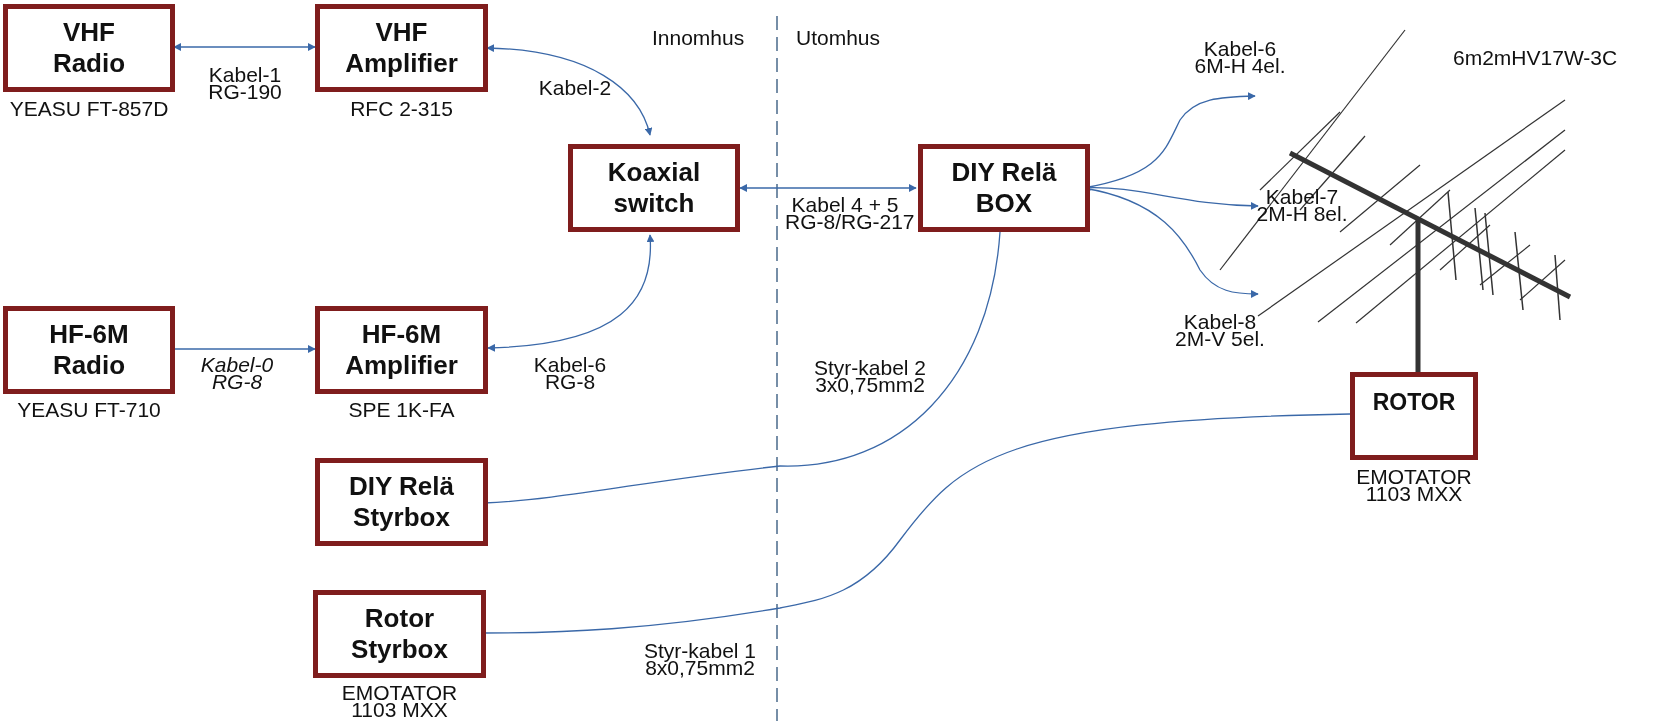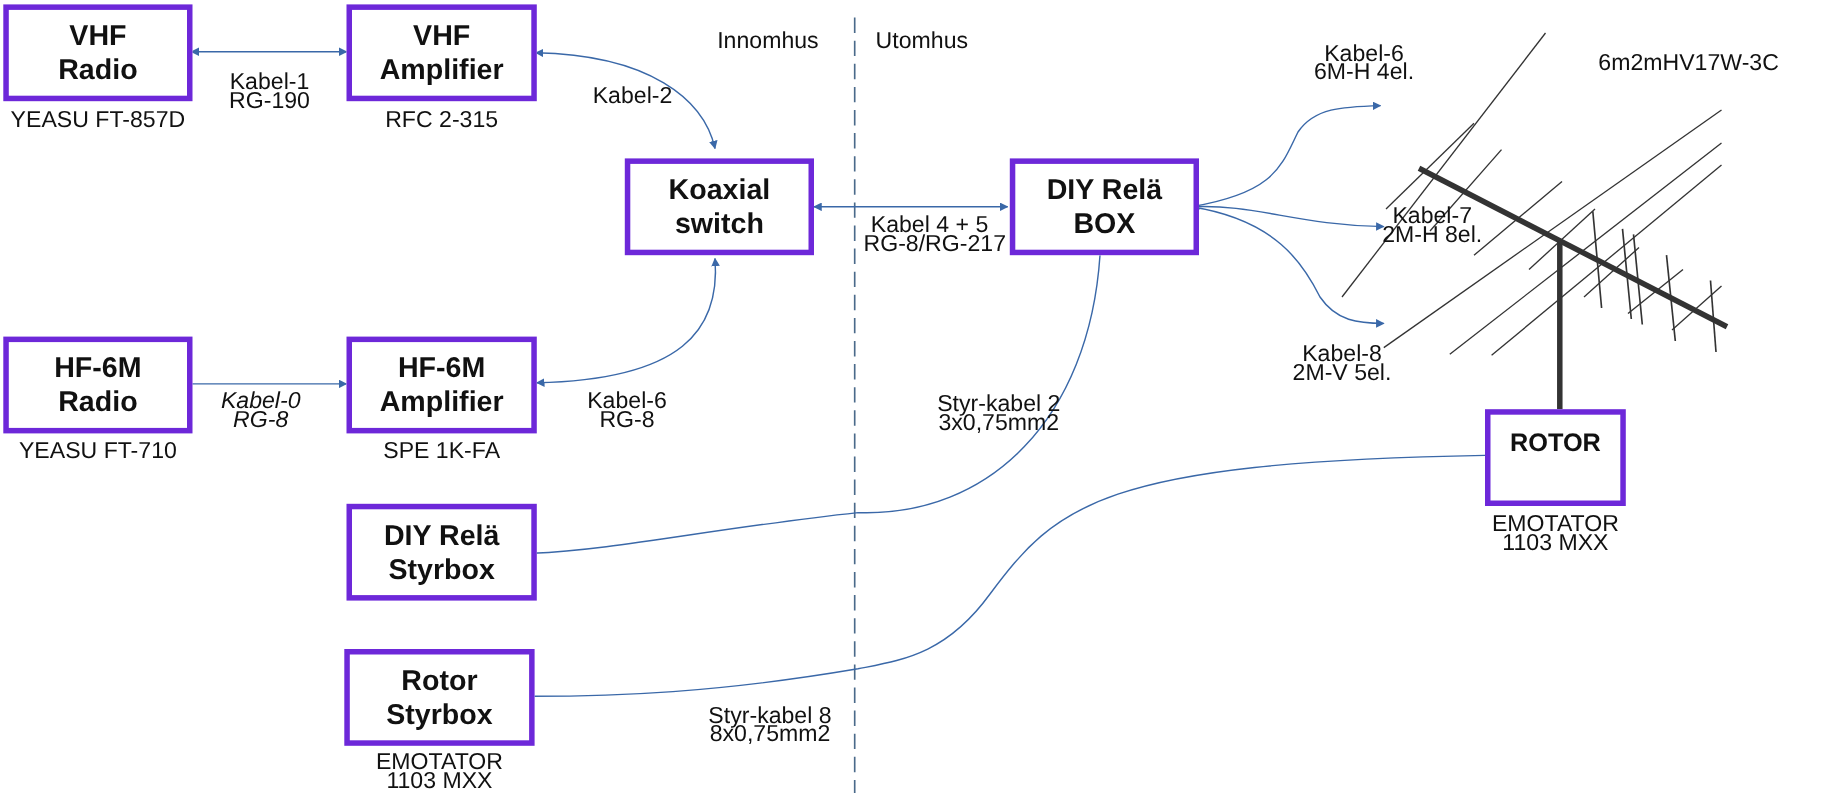--- a/index.html
+++ b/index.html
@@ -1,18 +1,18 @@
 <!DOCTYPE html>
 <html><head>
 <meta charset="utf-8">
 <style>
   html, body { margin: 0; padding: 0; background: #ffffff; }
   body { width: 1670px; height: 721px; position: relative; overflow: hidden;
          font-family: "Liberation Sans", sans-serif; color: #111; }
-  .box { position: absolute; box-sizing: border-box; border: 5px solid #6d28d9; background: #fff;
+  .box { position: absolute; box-sizing: border-box; border: 5px solid #7f1d1d; background: #fff;
          display: flex; flex-direction: column; align-items: center; justify-content: center;
          font-weight: bold; font-size: 26px; line-height: 31px; text-align: center; }
   .box span { display: block; }
   .lbl { position: absolute; font-size: 21px; line-height: 17px; text-align: center; white-space: nowrap; }
   .zone { position: absolute; font-weight: normal; font-size: 21px; }
   .title { position: absolute; font-size: 21px; }
   svg.layer { position: absolute; left: 0; top: 0; }
 </style>
 </head>
 <body>
@@ -149,20 +149,20 @@
   <span style="display:block">6M-H 4el.</span>
 </div>
 <div class="lbl" style="left:1252px; top:141px; width:100px;margin-top:47px;">
   <span style="display:block">Kabel-7</span>
   <span style="display:block">2M-H 8el.</span>
 </div>
 <div class="lbl" style="left:1170px; top:313px; width:100px;">
   <span style="display:block">Kabel-8</span>
   <span style="display:block">2M-V 5el.</span>
 </div>
-<div class="lbl" style="left:848px; top:359px; width:120px;">
+<div class="lbl" style="left:810px; top:359px; width:120px;">
   <span style="display:block">Styr-kabel 2</span>
   <span style="display:block">3x0,75mm2</span>
 </div>
 <div class="lbl" style="left:640px; top:642px; width:120px;">
-  <span style="display:block">Styr-kabel 8</span>
+  <span style="display:block">Styr-kabel 1</span>
   <span style="display:block">8x0,75mm2</span>
 </div>
 
 </body></html>

